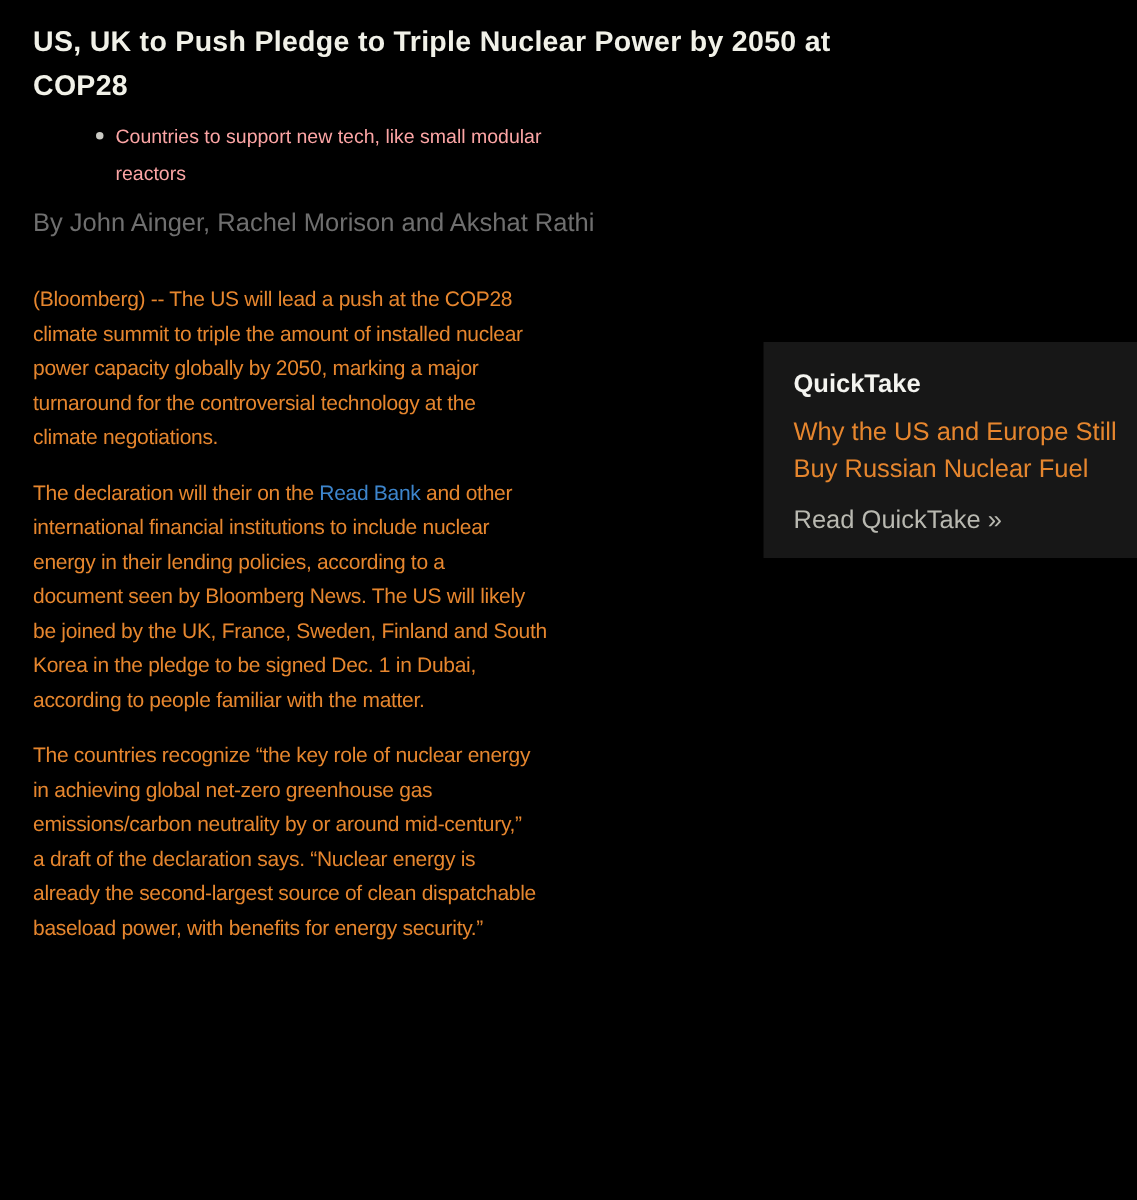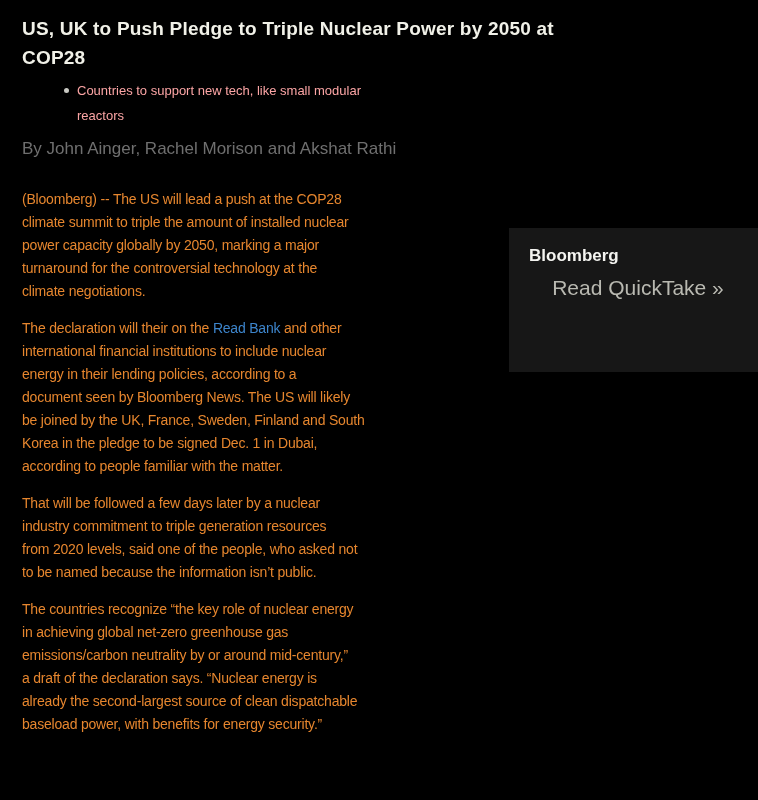--- a/index.html
+++ b/index.html
@@ -98,26 +98,25 @@
     font-size: 17px;
     line-height: 25px;
     color: #e6862e;
     text-decoration: none;
     cursor: pointer;
     white-space: pre-line;
   }
   aside.quicktake a.qt-read {
     display: block;
     margin-top: 11px;
-    font-size: 21px;
+    font-size: 17px;
     line-height: 21px;
     color: #b9b9b1;
     text-decoration: none;
     cursor: pointer;
-    text-align: center;
   }
 </style>
 </head>
 <body>
 
 <div class="page">
 
   <h1 class="headline">US, UK to Push Pledge to Triple Nuclear Power by 2050 at
 COP28</h1>
 
@@ -134,30 +133,28 @@
 power capacity globally by 2050, marking a major
 turnaround for the controversial technology at the
 climate negotiations.</p>
     <p class="para"><span>The declaration will their on the </span><a class="wb-link">Read Bank</a><span> and other
 international financial institutions to include nuclear
 energy in their lending policies, according to a
 document seen by Bloomberg News. The US will likely
 be joined by the UK, France, Sweden, Finland and South
 Korea in the pledge to be signed Dec. 1 in Dubai,
 according to people familiar with the matter.</span></p>
-    <p class="para">That will be followed a few days later by a nuclear
-industry commitment to triple generation resources
-from 2020 levels, said one of the people, who asked not
-to be named because the information isn’t public.</p>
     <p class="para">The countries recognize “the key role of nuclear energy
 in achieving global net-zero greenhouse gas
 emissions/carbon neutrality by or around mid-century,”
 a draft of the declaration says. “Nuclear energy is
 already the second-largest source of clean dispatchable
 baseload power, with benefits for energy security.”</p>
   </div>
 
   <aside class="quicktake">
-    <h2 class="qt-title">Bloomberg</h2>
+    <h2 class="qt-title">QuickTake</h2>
+    <a class="qt-link">Why the US and Europe Still
+Buy Russian Nuclear Fuel</a>
     <a class="qt-read">Read QuickTake »</a>
   </aside>
 
 </div>
 
 </body></html>

